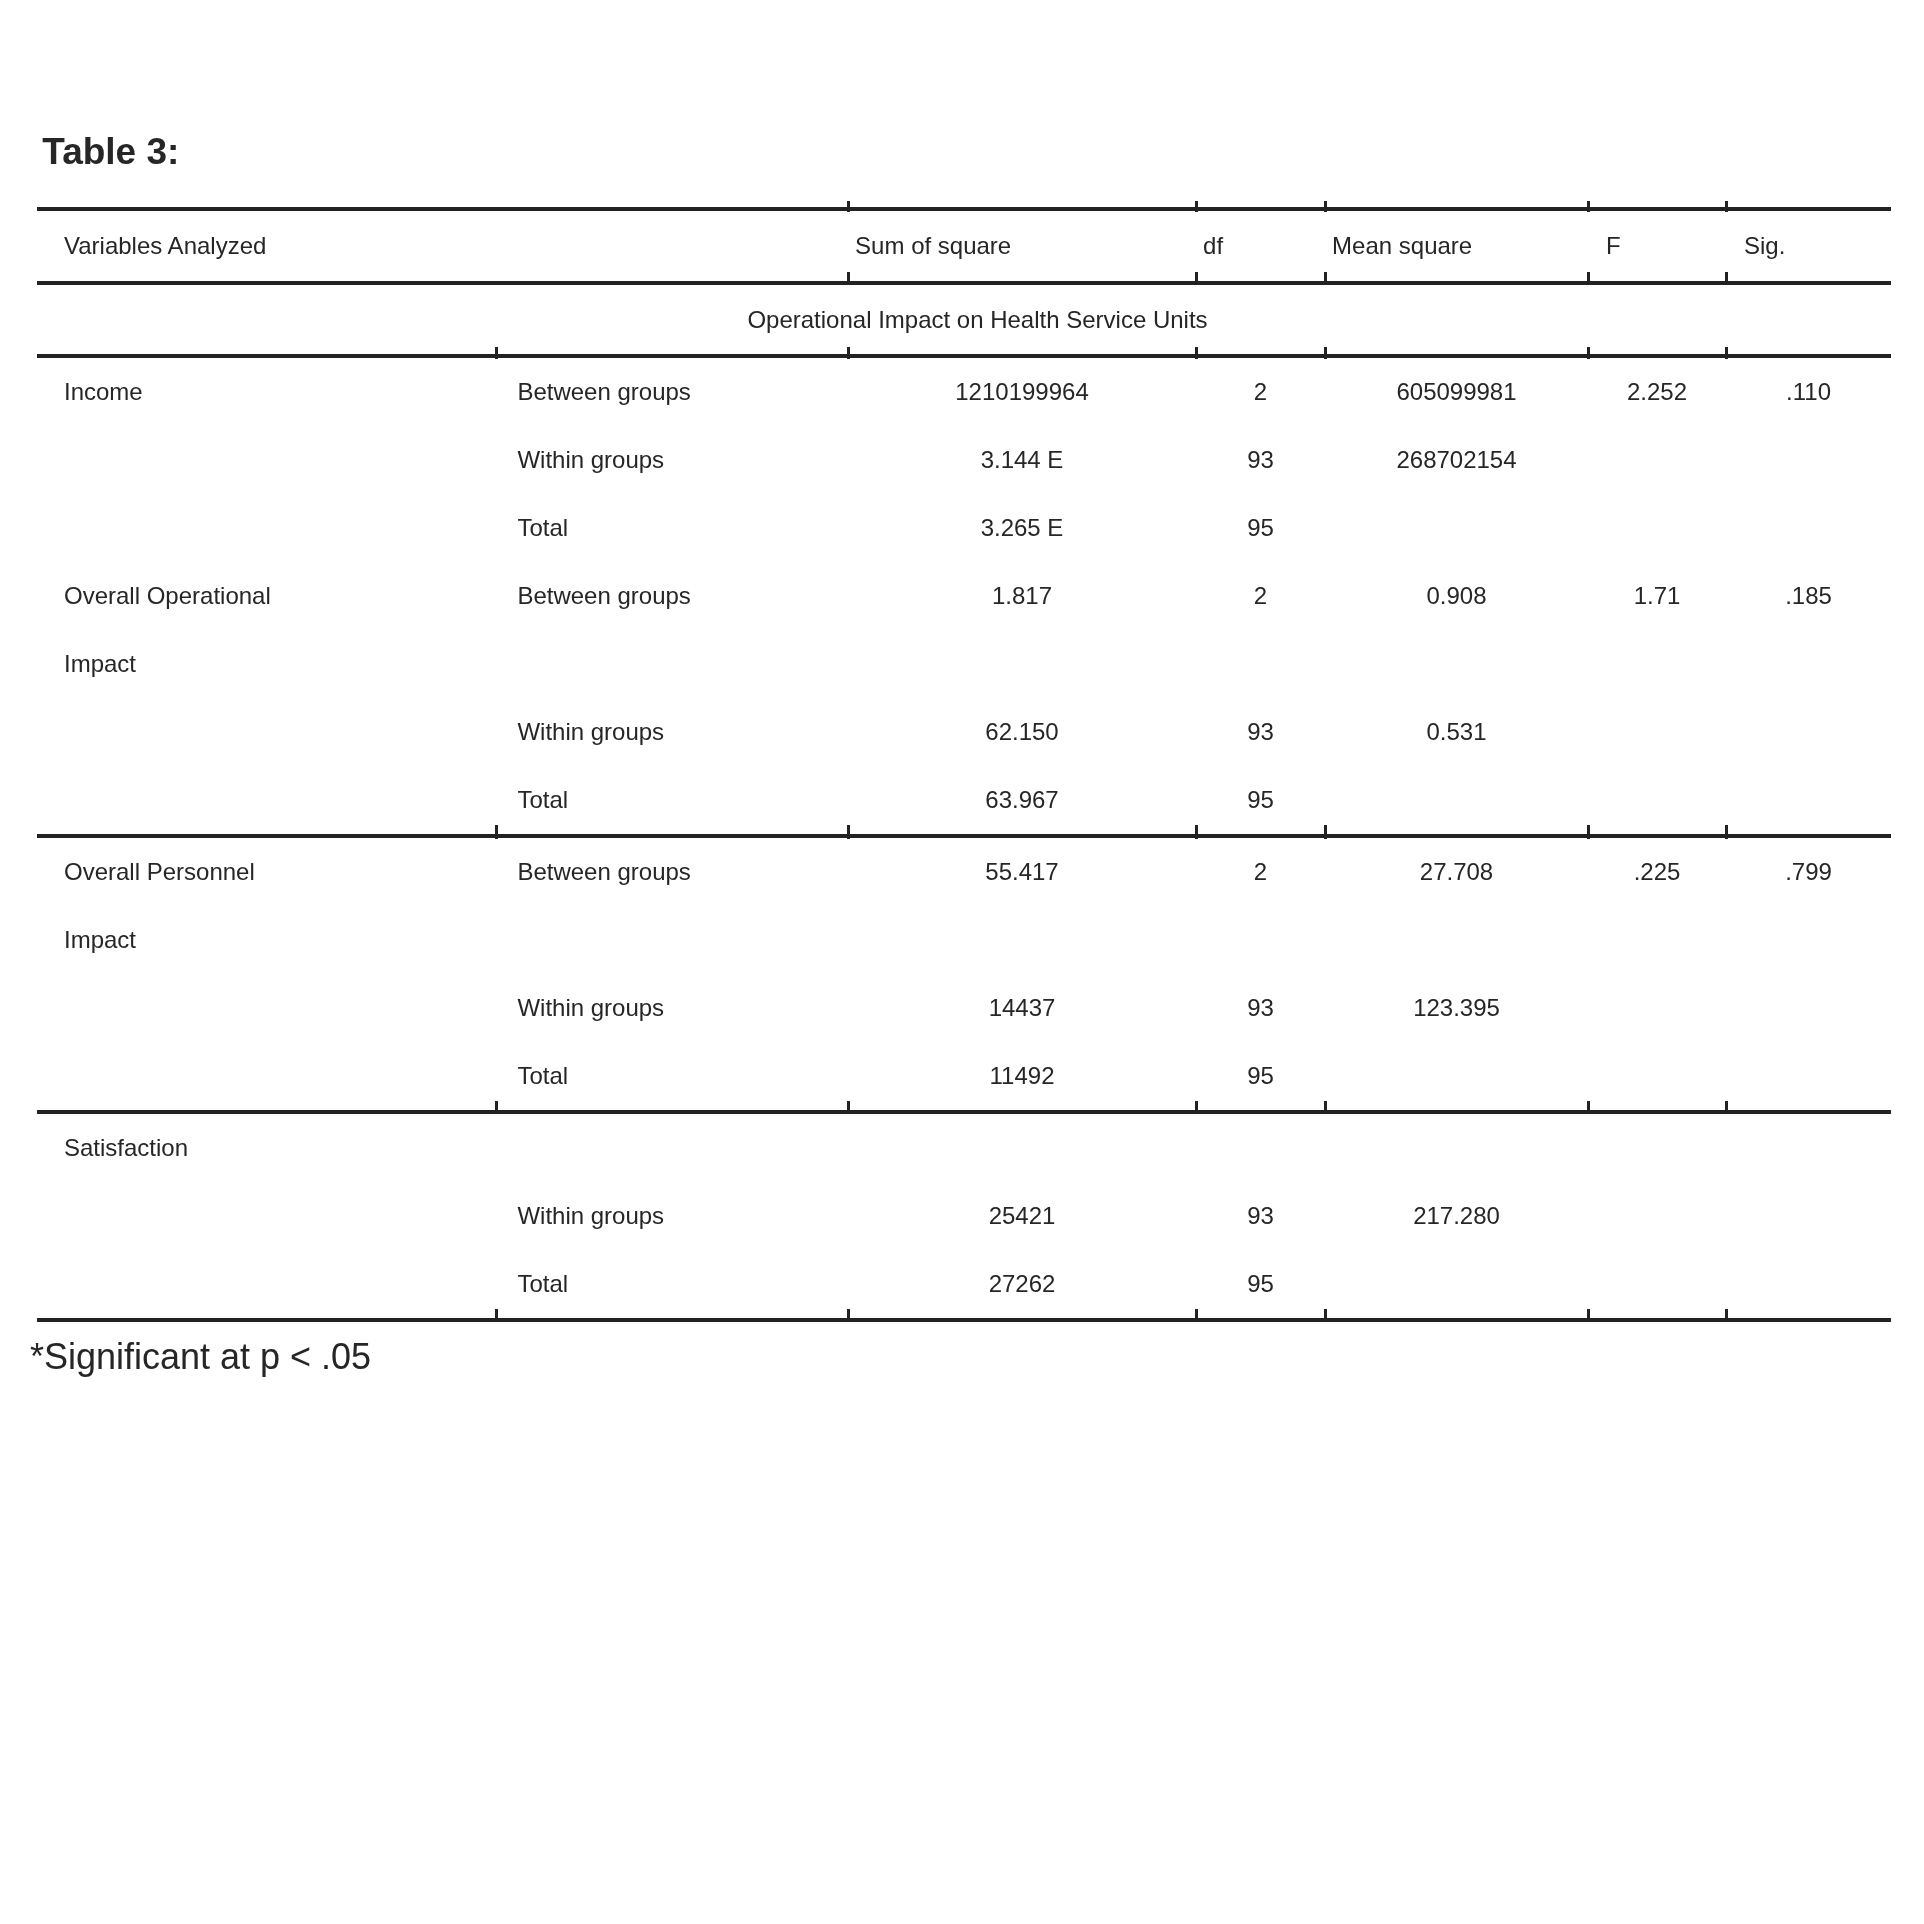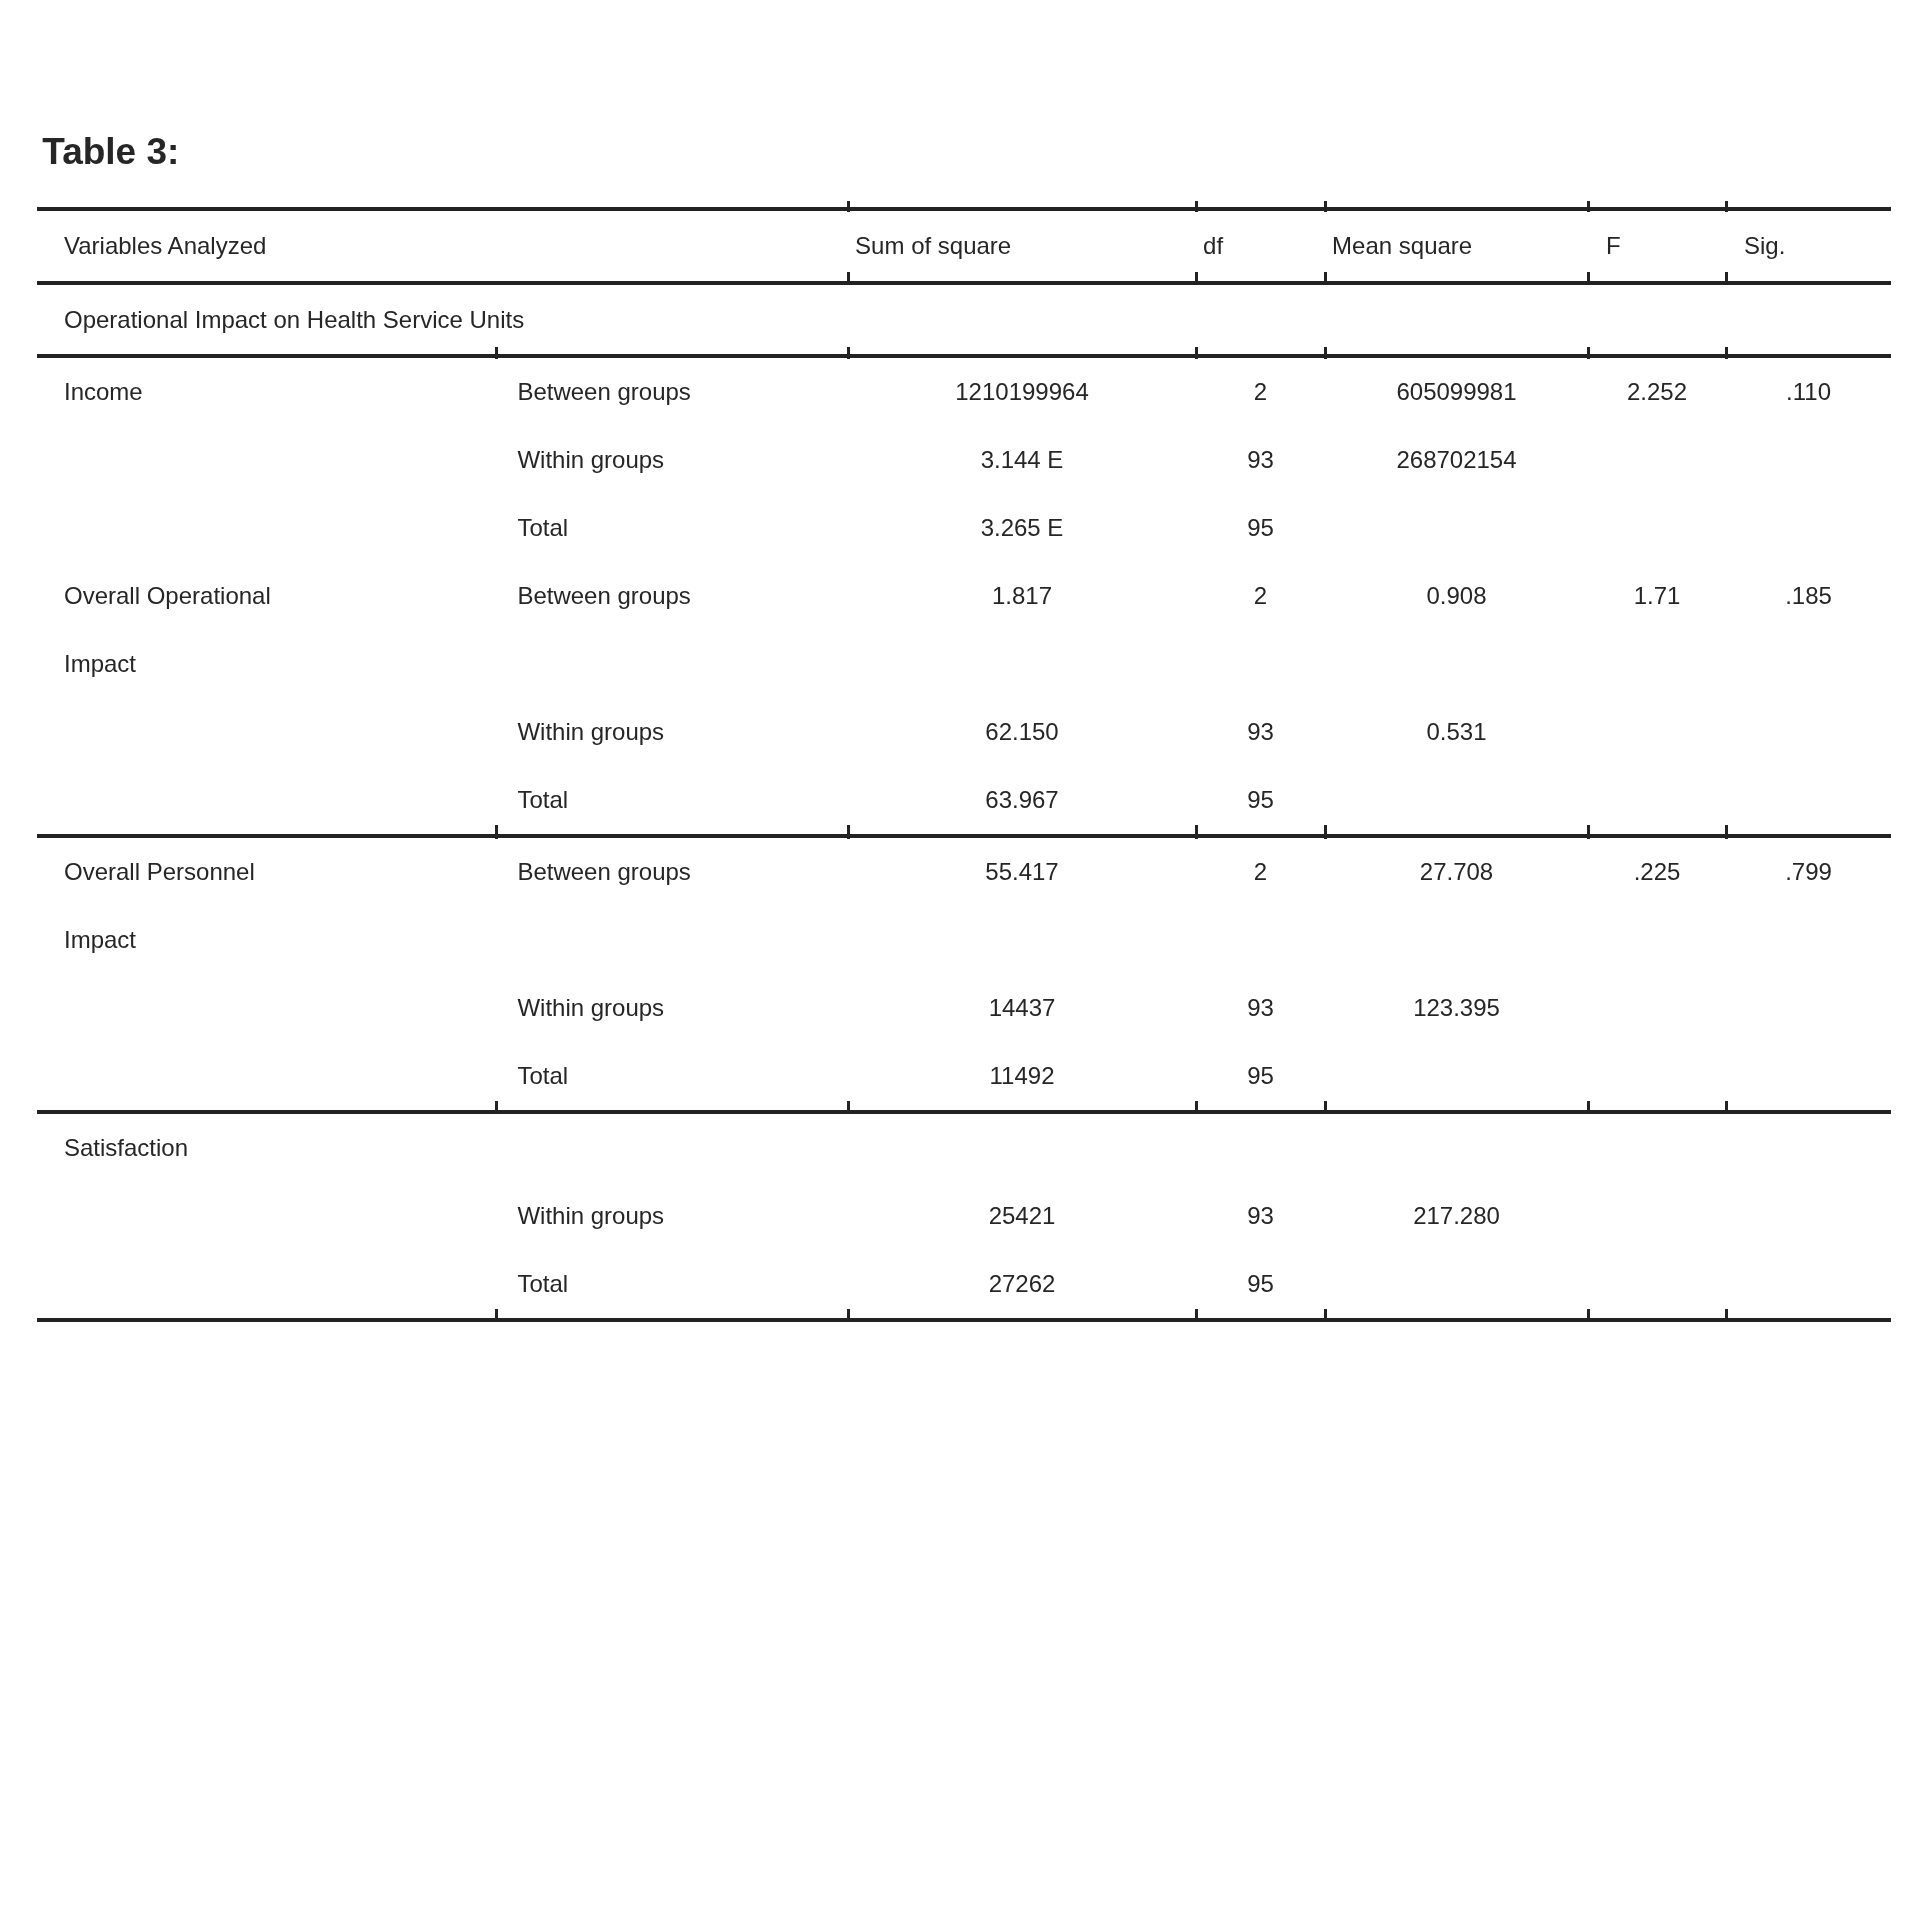--- a/index.html
+++ b/index.html
@@ -57,21 +57,21 @@
     padding-left: 7.1px;
   }
   th.h-first { padding-left: 27px; }
   th.h-f, th.h-sig { padding-left: 18px; }
   tbody td { height: 68px; }
   .c-name { text-align: left; padding-left: 27px; }
   .c-sub  { text-align: left; padding-left: 21.4px; }
   .c-num  { text-align: center; }
   tr.row-section td {
     height: 69px;
-    text-align: left;
+    text-align: center;
     padding-left: 27px;
     border-bottom: 4.5px solid #222222;
   }
   tr.rule-below td { border-bottom: 4.5px solid #222222; }
   
   thead th:not(:last-child)::before {
     content: ""; position: absolute; top: -9.8px; right: -1.8px;
     width: 2.7px; height: 10.7px; background: #222222;
   }
   thead th:not(:last-child)::after {
@@ -252,15 +252,16 @@
         <td class="c-sub">Total</td>
         <td class="c-num">27262</td>
         <td class="c-num">95</td>
         <td class="c-num"></td>
         <td class="c-num"></td>
         <td class="c-num"></td>
       </tr>
     </tbody>
   </table>
 
+  <div class="footnote">*Significant at p &lt; .05</div>
 
 </div>
 
 
 </body></html>

